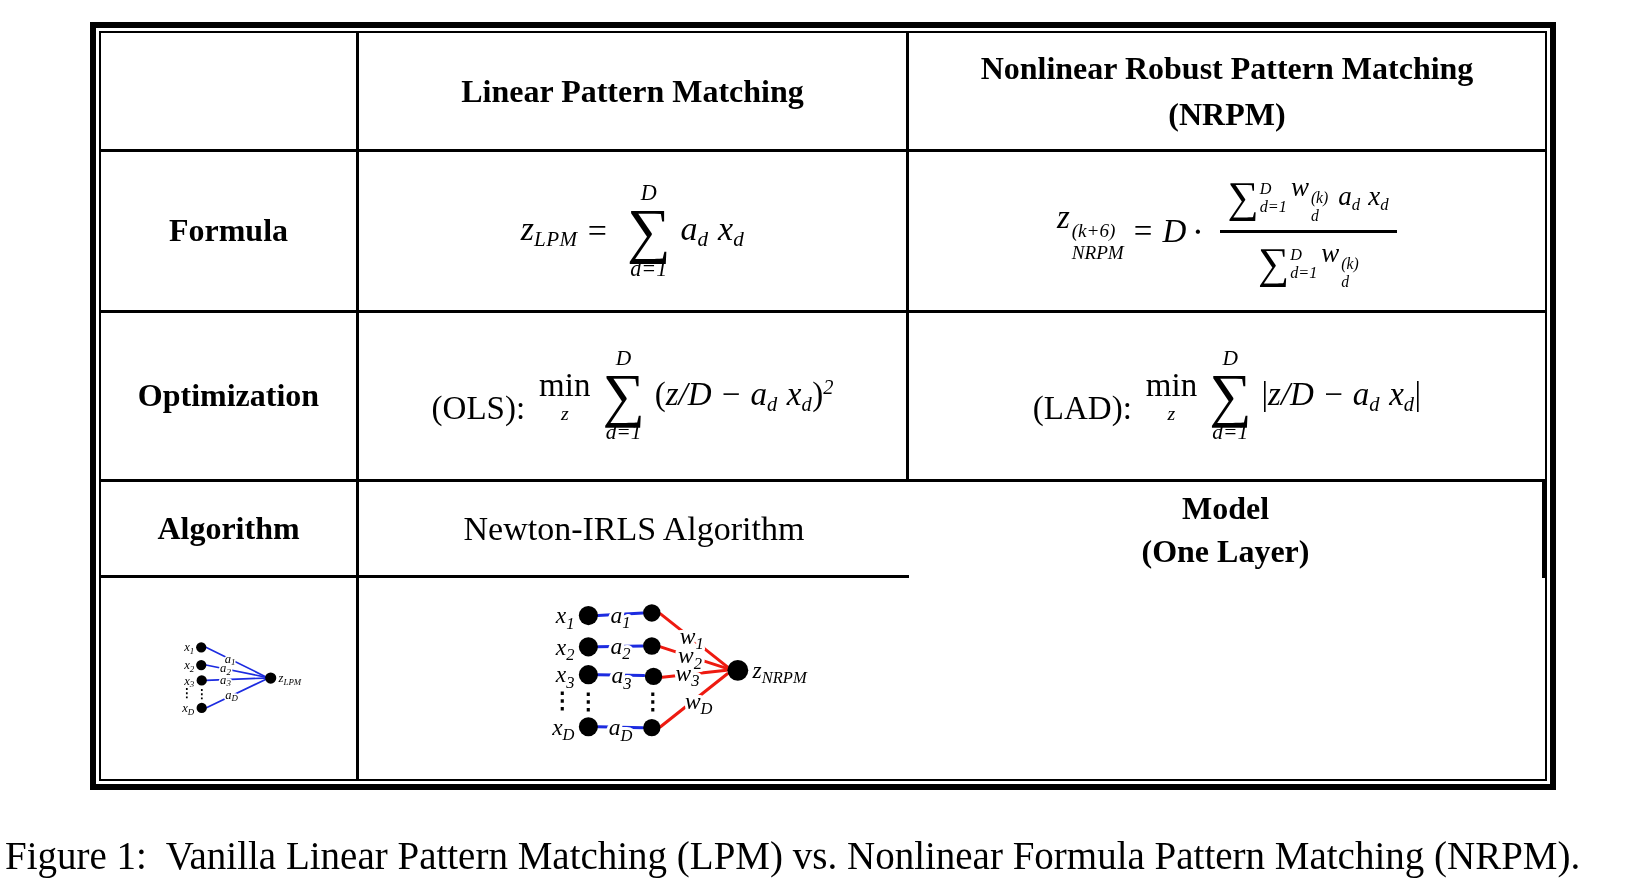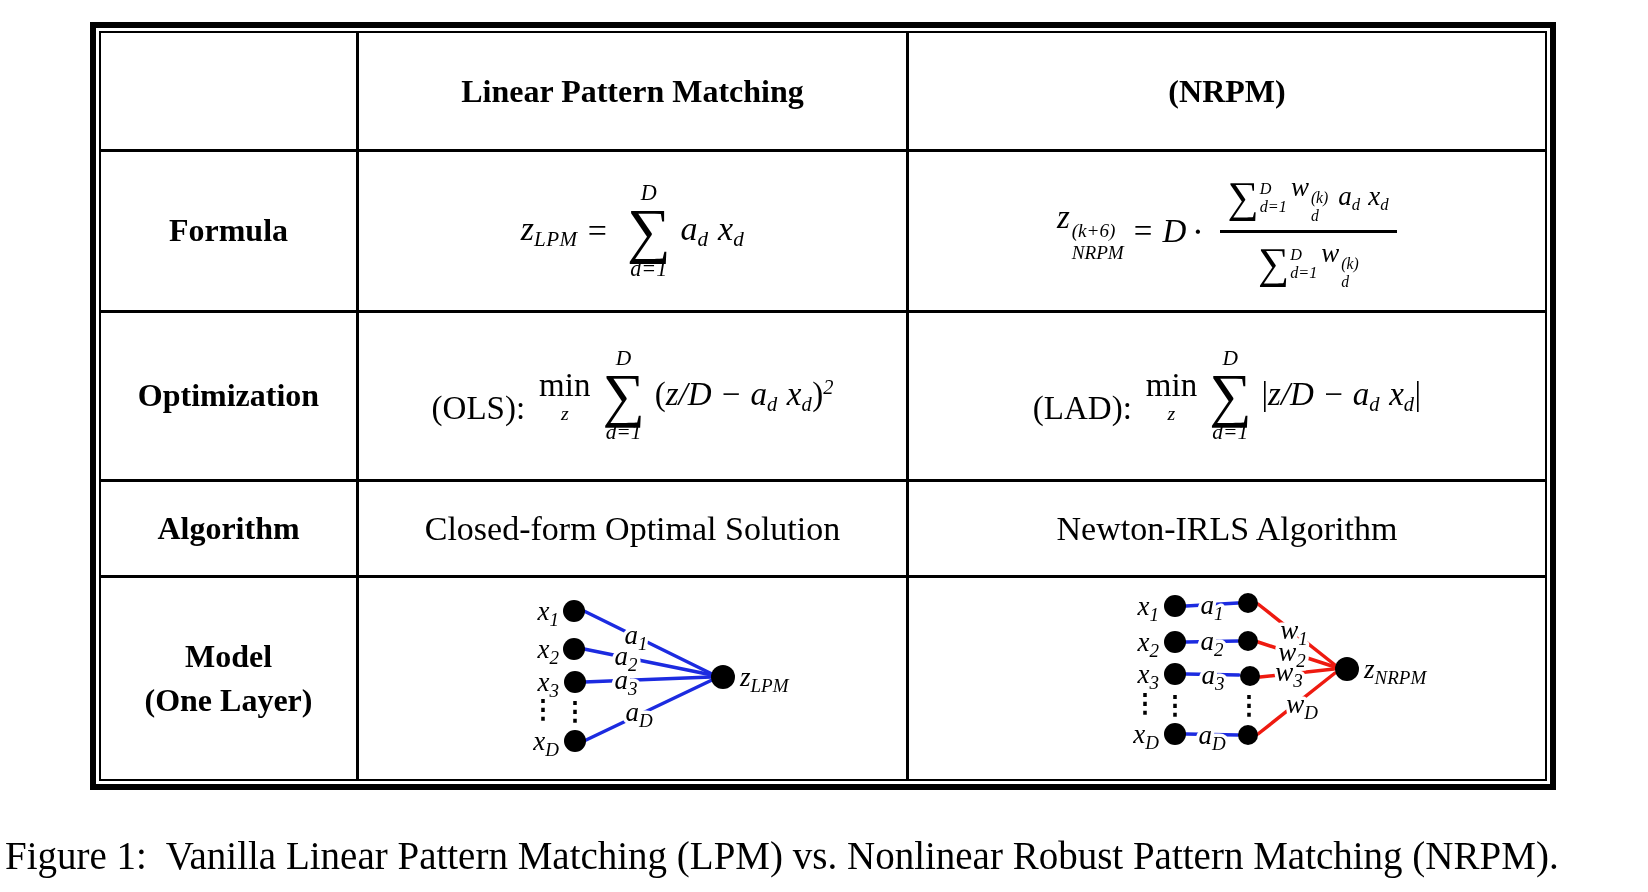--- a/index.html
+++ b/index.html
@@ -69,20 +69,21 @@
   <div class="fig-inner">
 
     <div class="cell"></div>
     <div class="cell hdr">
       <div>
         <div>Linear Pattern Matching</div>
       </div>
     </div>
     <div class="cell hdr last-col">
       <div>
+        <div>Nonlinear Robust Pattern Matching</div>
         <div>(NRPM)</div>
       </div>
     </div>
 
     <div class="cell rlabel">Formula</div>
 
     <div class="cell math">
       <span class="tg"><span>z</span><span class="sb">LPM</span></span>
       <span class="tg eq">=</span>
       <span class="dsum">
@@ -156,21 +157,20 @@
         </span>
       <span class="dsum">
         <span class="lim">D</span>
         <span class="sg">∑</span>
         <span class="lim">d=1</span>
       </span>
       <span class="tg"><span class="up">|</span><span>z/D − </span><span>a</span><span class="sb">d</span><span class="gap"></span><span>x</span><span class="sb">d</span><span class="up">|</span></span>
     </div>
 
     <div class="cell rlabel">Algorithm</div>
-    <div class="cell algo">Closed-form Optimal Solution</div>
     <div class="cell algo last-col">Newton-IRLS Algorithm</div>
 
     <div class="cell rlabel last-row">
       <div>
         <div>Model</div>
         <div>(One Layer)</div>
       </div>
     </div>
 
     <div class="cell last-row">
@@ -249,13 +249,13 @@
         <text class="svgt halo" x="378" y="102" text-anchor="middle"><tspan>w</tspan><tspan class="ss" dy="6">3</tspan></text>
         <text class="svgt halo" x="391" y="134" text-anchor="middle"><tspan>w</tspan><tspan class="ss" dy="6">D</tspan></text>
 
         <text class="svgt" x="453" y="99"><tspan>z</tspan><tspan class="ss" dy="6">NRPM</tspan></text>
       </svg>
     </div>
 
   </div>
 </div>
 
-<div class="caption">Figure 1:  Vanilla Linear Pattern Matching (LPM) vs. Nonlinear Robust Pattern Matching (NRPM).</div>
+<div class="caption">Figure 1:  Vanilla Linear Pattern Matching (LPM) vs. Nonlinear Formula Pattern Matching (NRPM).</div>
 
 </body></html>

